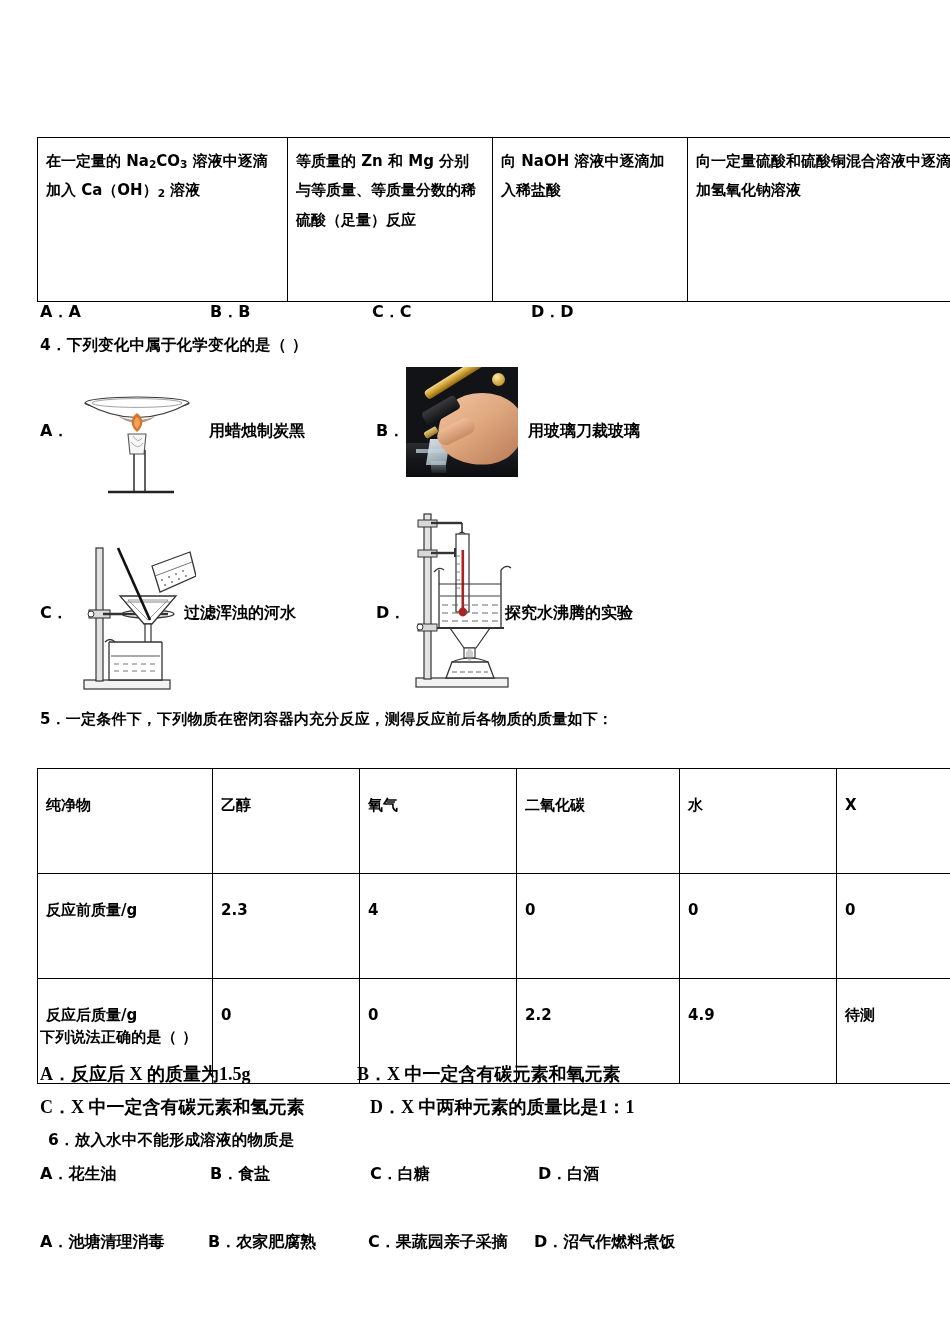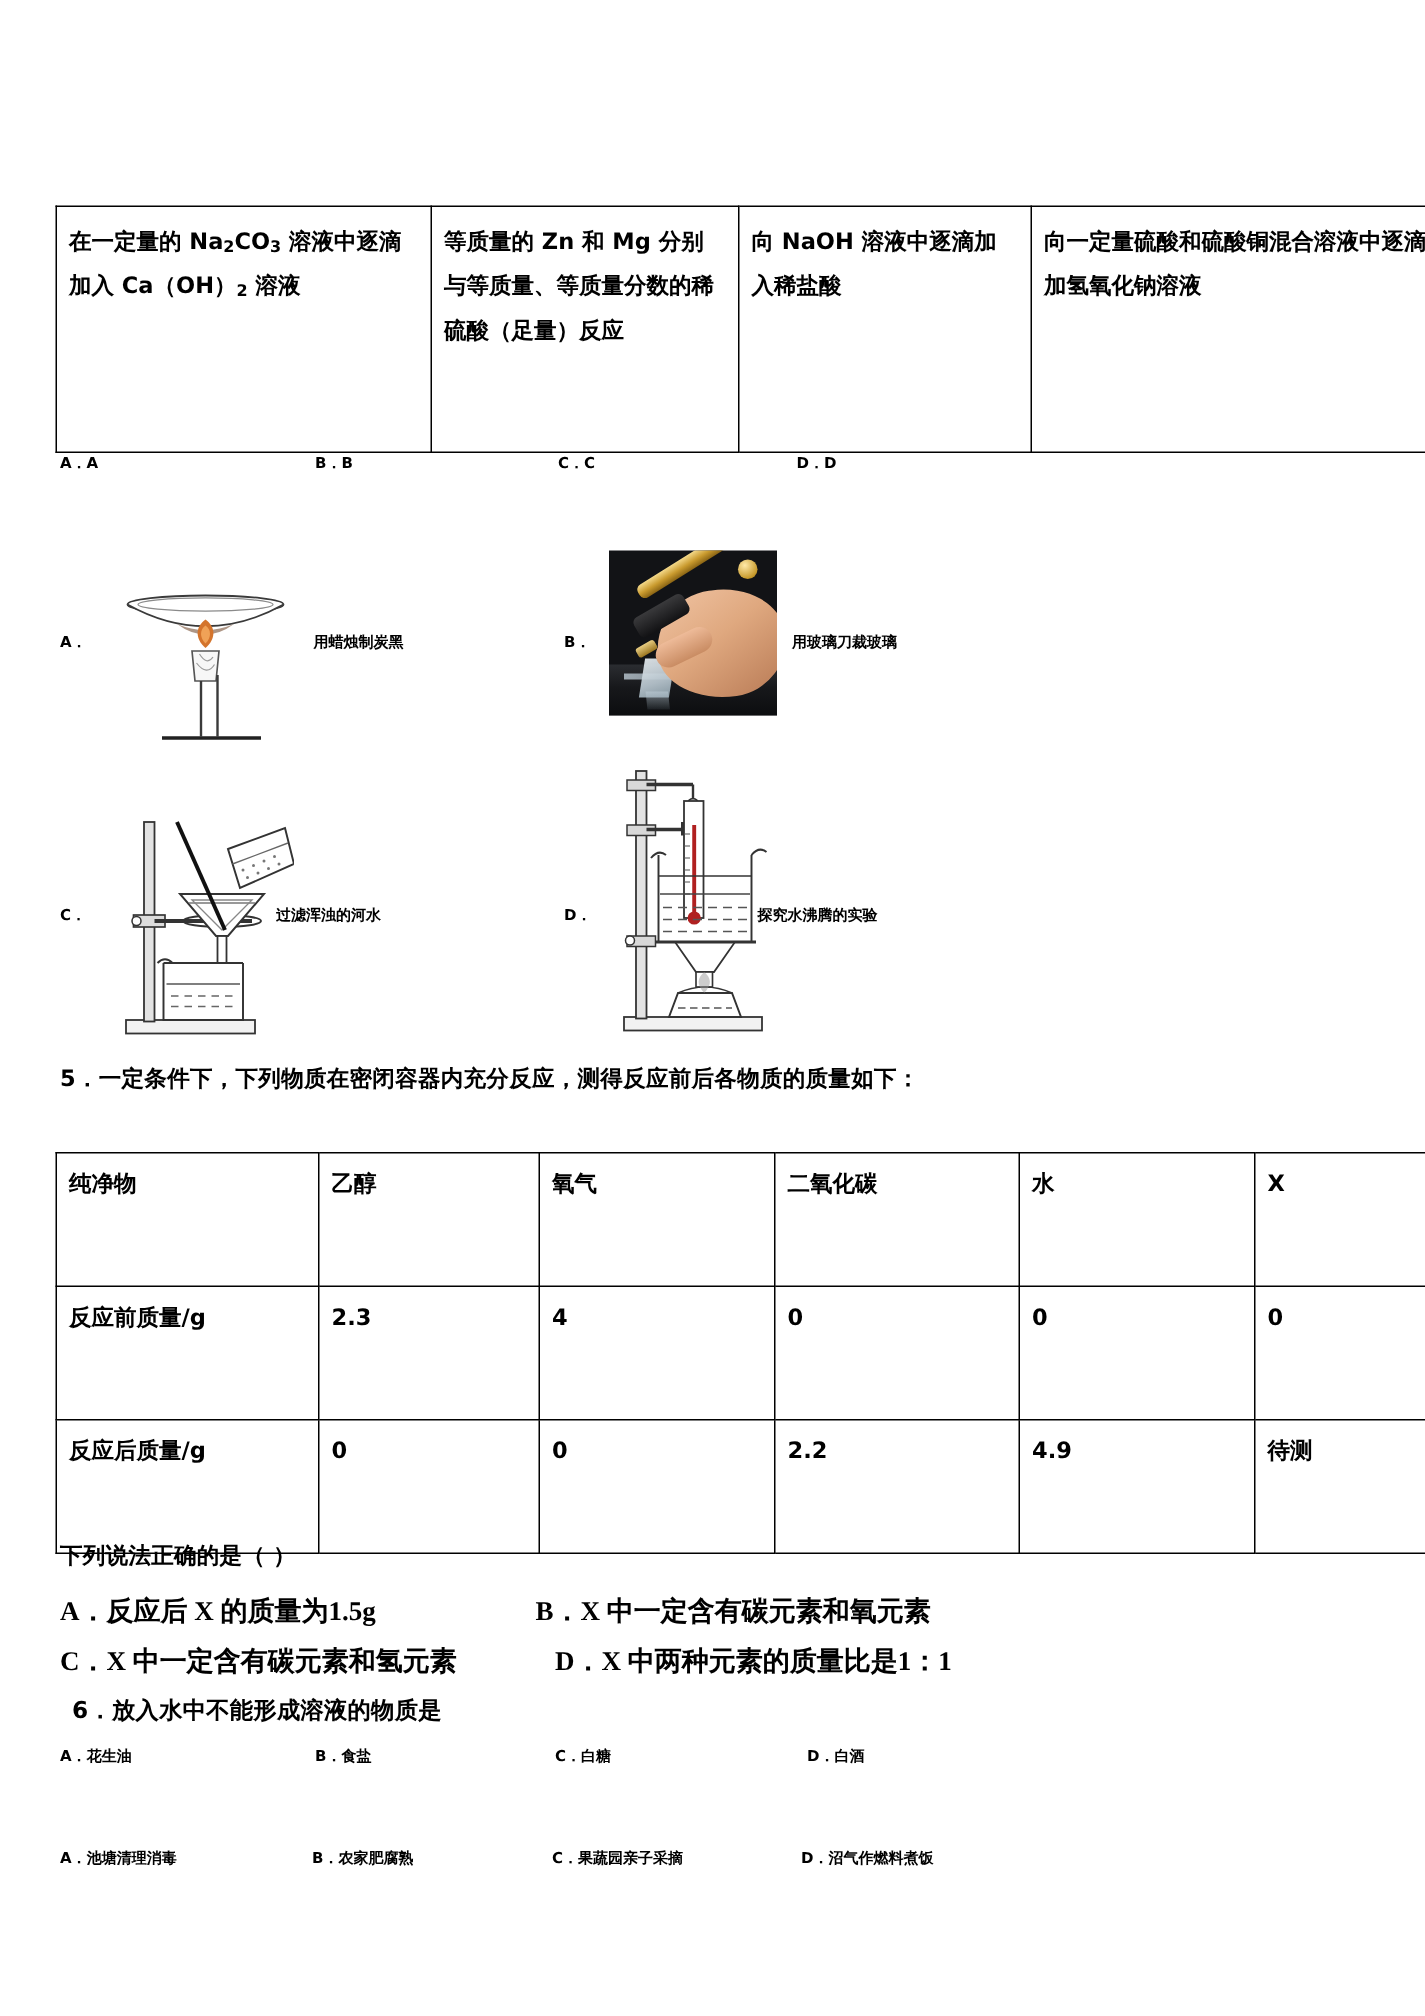--- a/index.html
+++ b/index.html
@@ -27,21 +27,21 @@
   .stem {
     position: absolute;
     font-size: 15.5px;
     font-weight: bold;
     letter-spacing: .2px;
     white-space: nowrap;
     font-family: "DejaVu Sans", "Liberation Sans", sans-serif;
   }
   .opt {
     position: absolute;
-    font-size: 10px;
+    font-size: 16px;
     font-weight: bold;
     white-space: nowrap;
     font-family: "DejaVu Sans", "Liberation Sans", sans-serif;
   }
   .serif-opt {
     position: absolute;
     font-size: 18px;
     font-weight: bold;
     white-space: nowrap;
     font-family: "Liberation Serif", "DejaVu Serif", serif;
@@ -57,21 +57,21 @@
     vertical-align: top;
     padding: 9px 8px 4px 8px;
     font-size: 15px;
     font-weight: bold;
     line-height: 1.95;
     font-family: "DejaVu Sans", "Liberation Sans", sans-serif;
   }
   #top-table { left: 37px; top: 97px; width: 876px; }
   #top-table td { height: 150px; }
   #mass-table { left: 37px; top: 728px; width: 876px; }
-  #mass-table td { height: 74px; line-height: 1.4; padding-top: 10px; }
+  #mass-table td { height: 74px; line-height: 1.4; padding-top: 26px; }
   sub { font-size: 71%; vertical-align: -0.22em; }
 
   
   .fig { position: absolute; }
 
   
   .photo {
     position: absolute;
     left: 406px; top: 327px;
     width: 112px; height: 110px;
@@ -156,20 +156,23 @@
       </td>
     </tr>
   </tbody>
     </table>
 
   <div class="opt" style="left:40px;  top:262px;">A．A</div>
   <div class="opt" style="left:210px; top:262px;">B．B</div>
   <div class="opt" style="left:372px; top:262px;">C．C</div>
   <div class="opt" style="left:531px; top:262px;">D．D</div>
 
+  <div class="stem" style="left:40px; top:295px;">
+    <span>4．</span><span>下列变化中属于化学变化的是（      ）</span>
+  </div>
 
   <div class="opt" style="left:40px; top:381px;">A．</div>
   <div class="fig" style="left:78px; top:352px; width:118px; height:112px;">
     <svg width="118" height="112" viewBox="0 0 118 112">
 
       <ellipse cx="59" cy="11" rx="52" ry="6" fill="#ffffff" stroke="#3a3a3a" stroke-width="1.2"></ellipse>
       <path d="M7 11 Q59 40 111 11" fill="#ffffff" stroke="#3a3a3a" stroke-width="1.2"></path>
       <ellipse cx="59" cy="11" rx="45" ry="4.4" fill="none" stroke="#8a8a8a" stroke-width=".8"></ellipse>
 
       <path d="M40 24 Q59 38 78 24 Q59 32 40 24Z" fill="#6b3f22" opacity=".55"></path>

